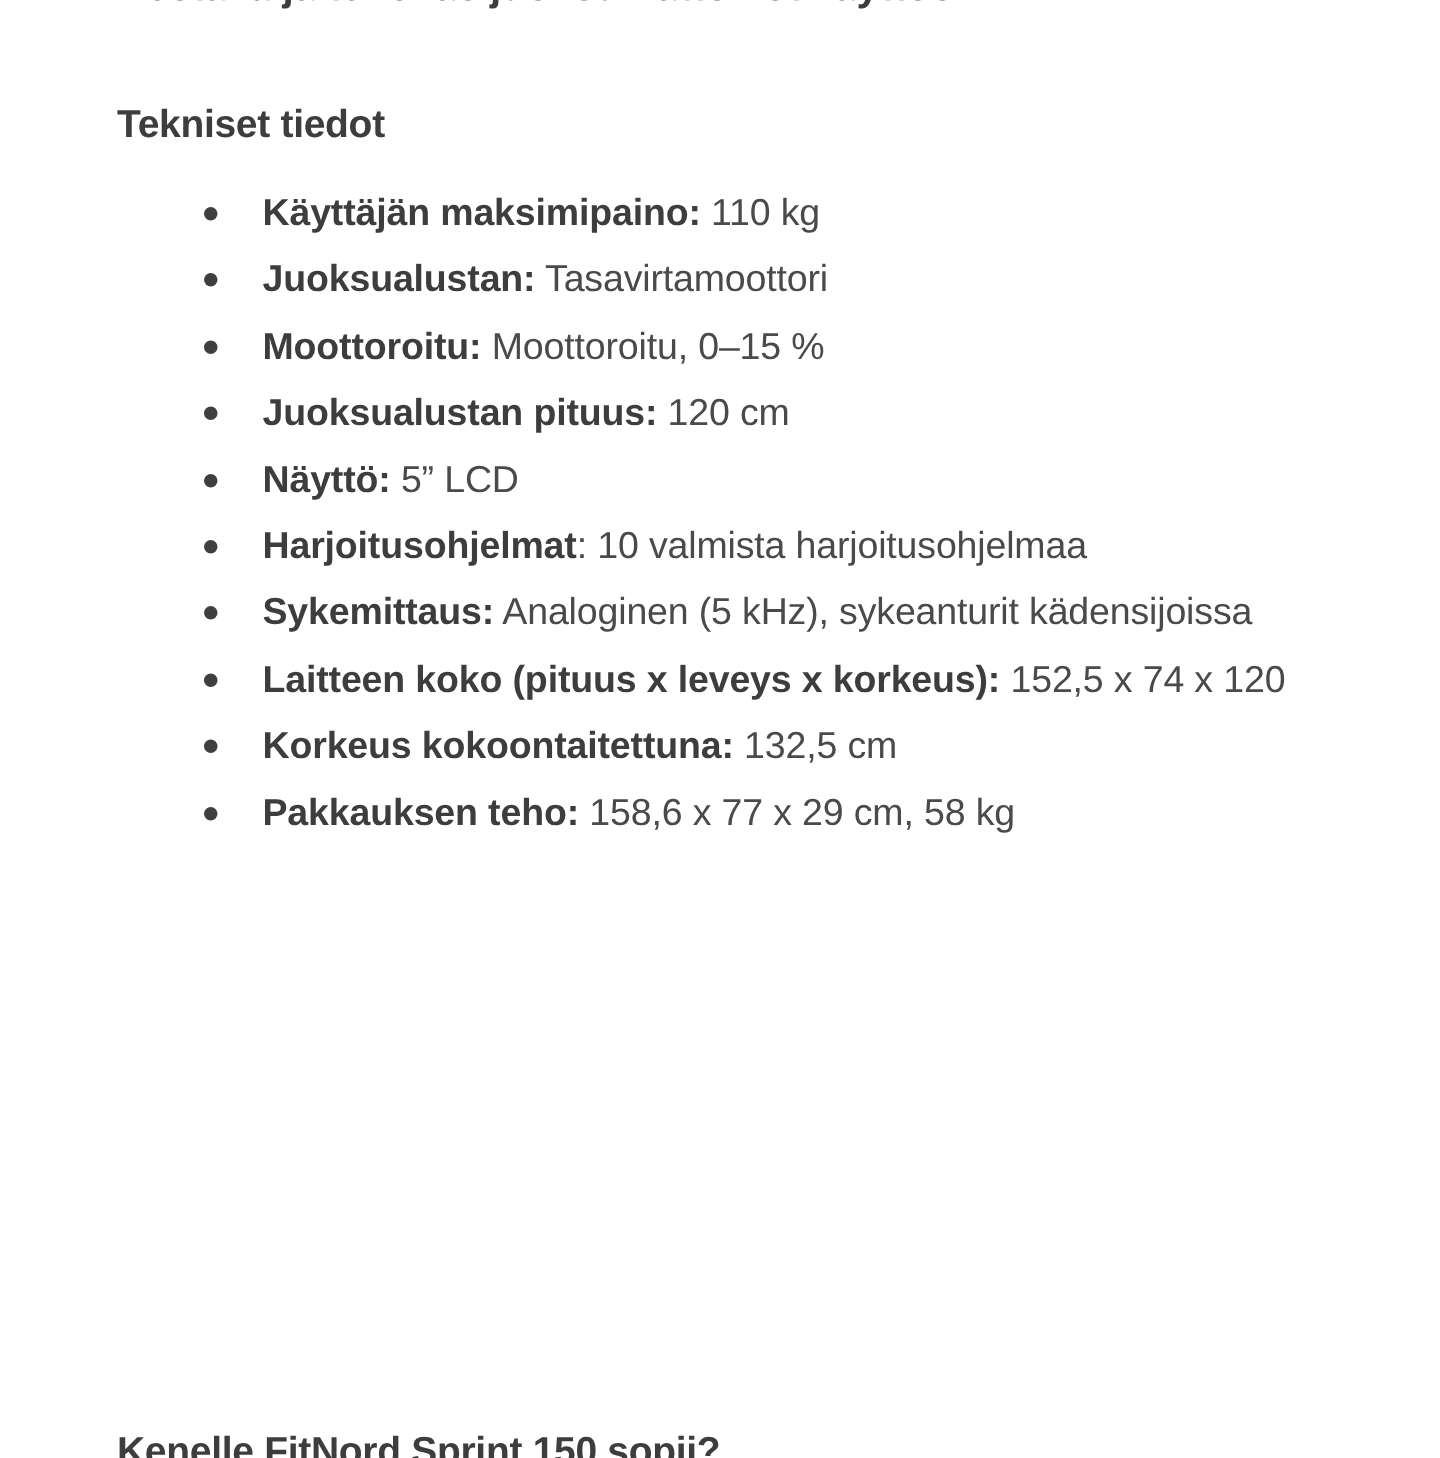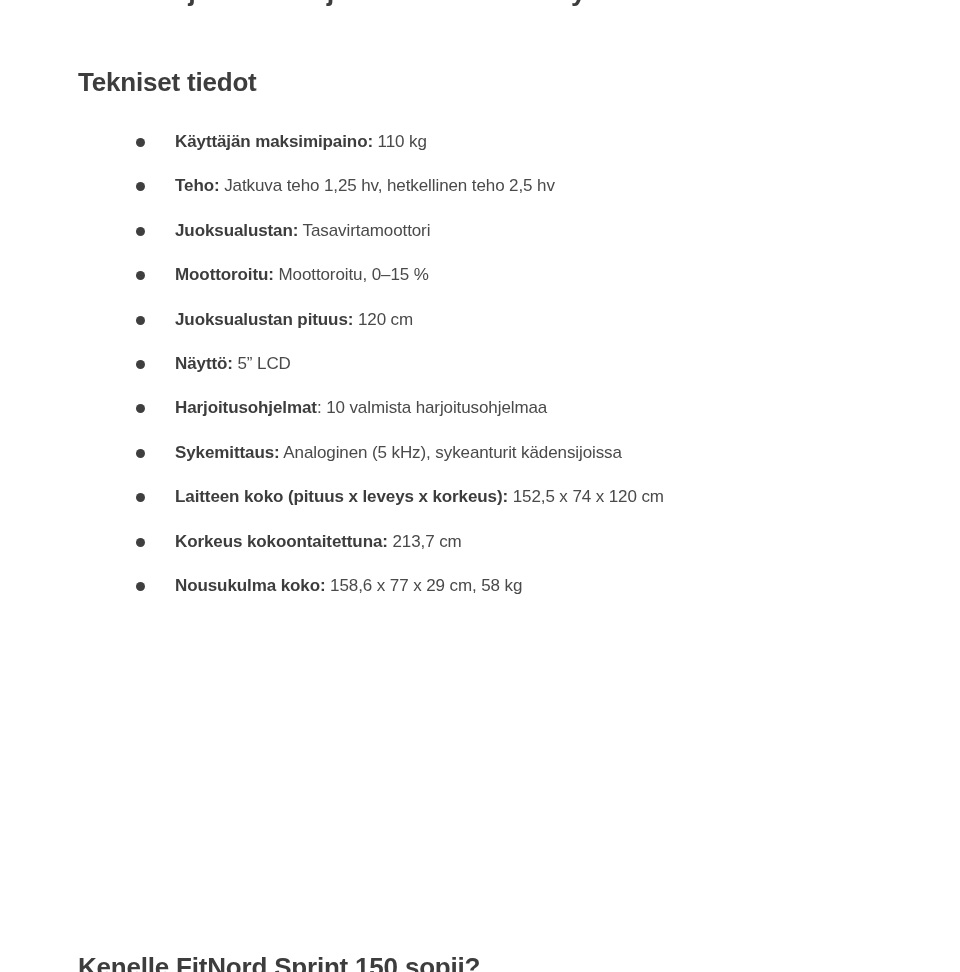--- a/index.html
+++ b/index.html
@@ -55,21 +55,21 @@
     width: 960px;
     margin: 0;
     padding: 0;
     list-style: none;
   }
 
   .spec-item {
     position: relative;
     margin: 0 0 0 0;
     padding: 0 60px 0 175px;
-    font-size: 17px;
+    font-size: 25px;
     line-height: 44.4px;
     color: #4a4a4a;
     letter-spacing: -0.1px;
     text-indent: 0;
   }
 
   .spec-item .bullet {
     position: absolute;
     left: 136px;
     top: 18px;
@@ -108,27 +108,26 @@
 <body>
 
 <div class="page">
 
   <div class="top-clipped">Kestävä ja tehokas juoksumatto kotikäyttöön</div>
 
   <h2 class="section-heading">Tekniset tiedot</h2>
 
   <ul class="spec-list">
       <li class="spec-item"><span class="bullet"></span><span class="k">Käyttäjän maksimipaino:</span><span class="v"> 110 kg</span></li>
-      <li class="spec-item"><span class="bullet"></span><span class="k">Teho:</span><span class="v"> Jatkuva teho 1,25 hv, hetkellinen teho 2,5 hv</span></li>
       <li class="spec-item"><span class="bullet"></span><span class="k">Juoksualustan:</span><span class="v"> Tasavirtamoottori</span></li>
       <li class="spec-item"><span class="bullet"></span><span class="k">Moottoroitu:</span><span class="v"> Moottoroitu, 0–15 %</span></li>
       <li class="spec-item"><span class="bullet"></span><span class="k">Juoksualustan pituus:</span><span class="v"> 120 cm</span></li>
       <li class="spec-item"><span class="bullet"></span><span class="k">Näyttö:</span><span class="v"> 5” LCD</span></li>
       <li class="spec-item"><span class="bullet"></span><span class="k">Harjoitusohjelmat</span><span class="v">: 10 valmista harjoitusohjelmaa</span></li>
       <li class="spec-item"><span class="bullet"></span><span class="k">Sykemittaus:</span><span class="v"> Analoginen (5 kHz), sykeanturit kädensijoissa</span></li>
       <li class="spec-item"><span class="bullet"></span><span class="k">Laitteen koko (pituus x leveys x korkeus):</span><span class="v"> 152,5 x 74 x 120 cm</span></li>
-      <li class="spec-item"><span class="bullet"></span><span class="k">Korkeus kokoontaitettuna:</span><span class="v"> 213,7 cm</span></li>
-      <li class="spec-item"><span class="bullet"></span><span class="k">Nousukulma koko:</span><span class="v"> 158,6 x 77 x 29 cm, 58 kg</span></li>
+      <li class="spec-item"><span class="bullet"></span><span class="k">Korkeus kokoontaitettuna:</span><span class="v"> 132,5 cm</span></li>
+      <li class="spec-item"><span class="bullet"></span><span class="k">Pakkauksen teho:</span><span class="v"> 158,6 x 77 x 29 cm, 58 kg</span></li>
     </ul>
 
   <div class="bottom-clipped">Kenelle FitNord Sprint 150 sopii?</div>
 
 </div>
 
 </body></html>

